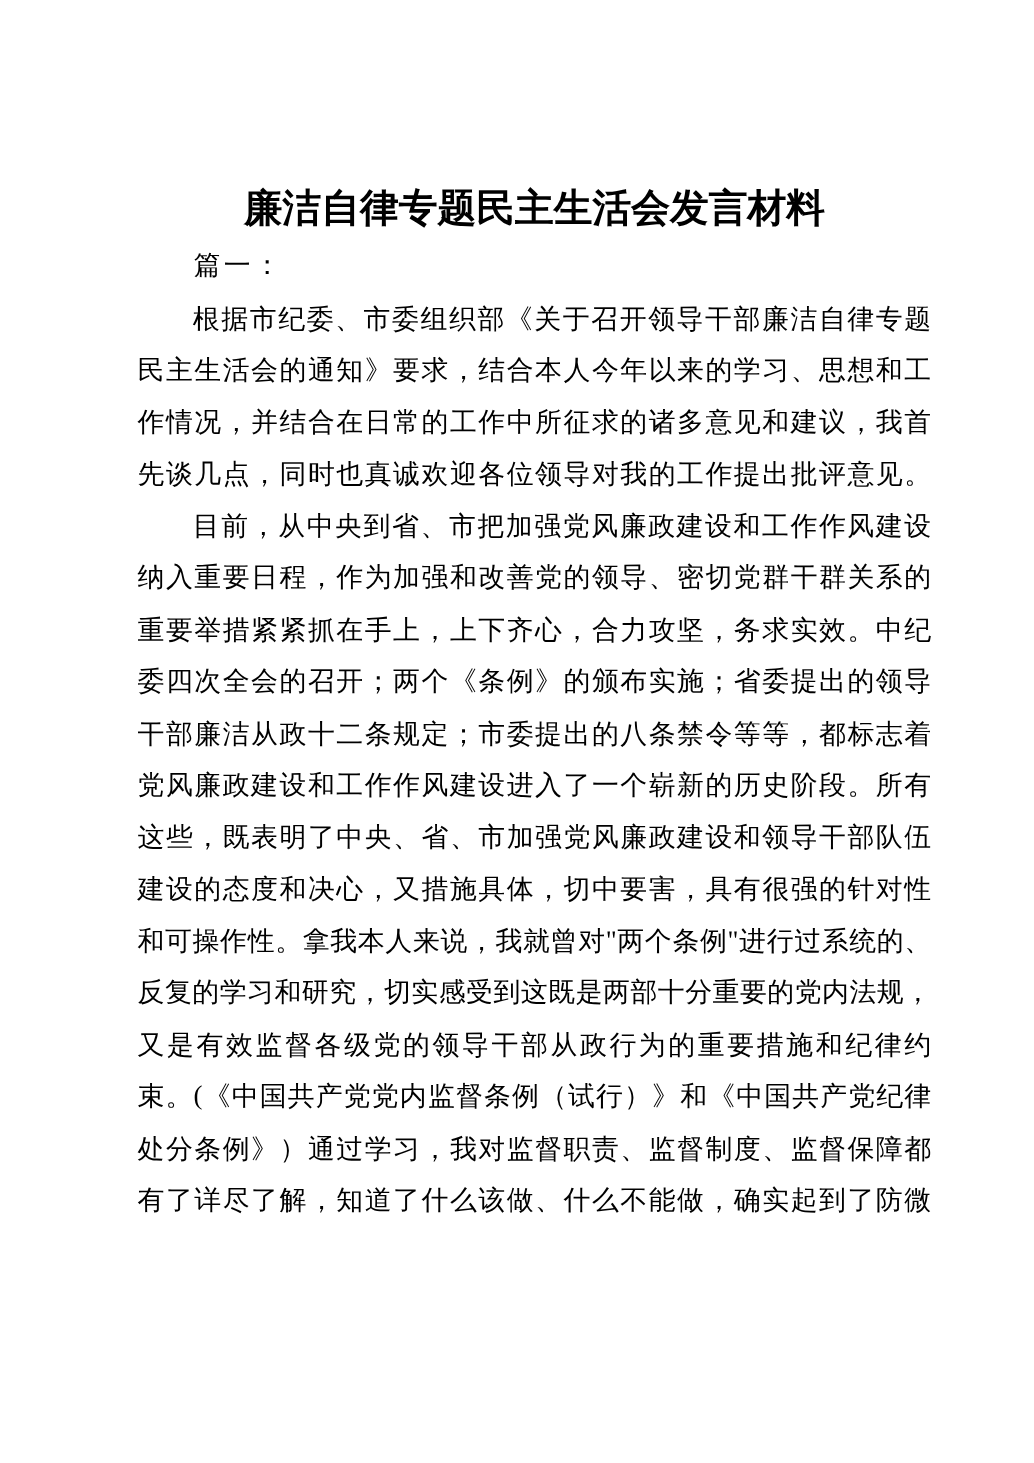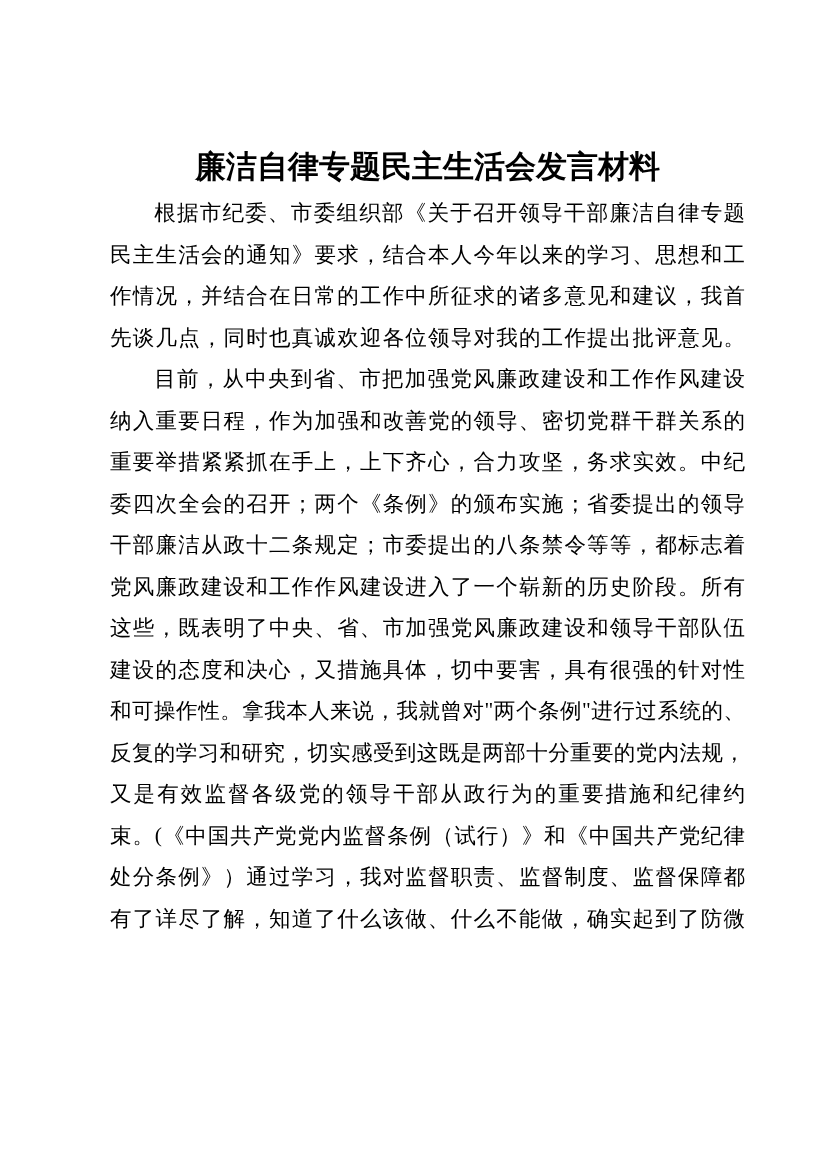--- a/index.html
+++ b/index.html
@@ -47,20 +47,23 @@
 </style>
 </head>
 <body>
 
 <div class="page">
 
   <div class="doc-title">廉洁自律专题民主生活会发言材料</div>
 
   <div class="body-text">
       <div class="paragraph">
+        <div class="line short ind">篇一：</div>
+      </div>
+      <div class="paragraph">
         <div class="line full">
           <span class="indent-spacer"></span>
           <span>根</span>
           <span>据</span>
           <span>市</span>
           <span>纪</span>
           <span>委</span>
           <span>、</span>
           <span>市</span>
           <span>委</span>

